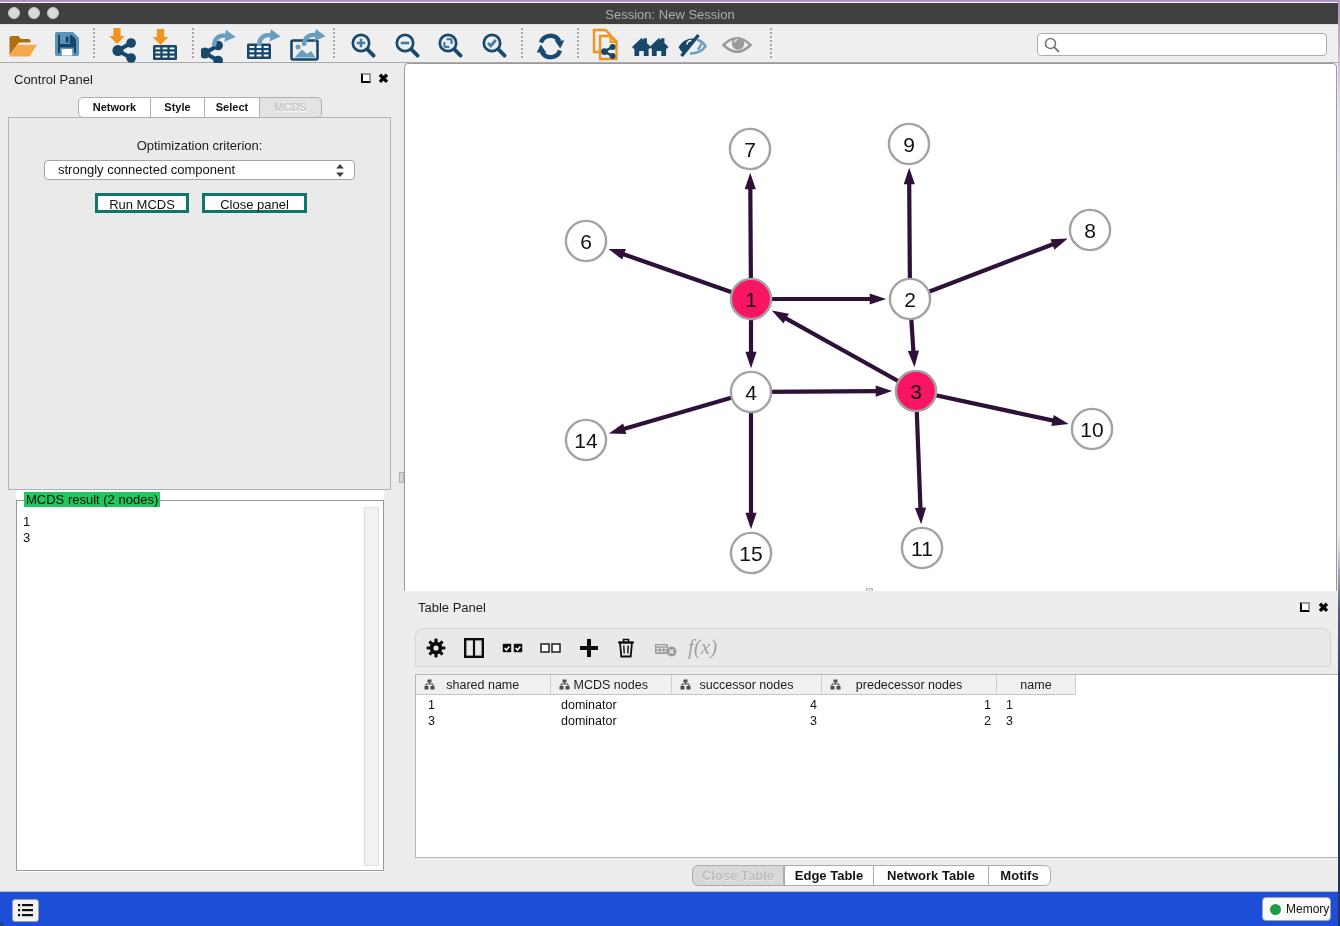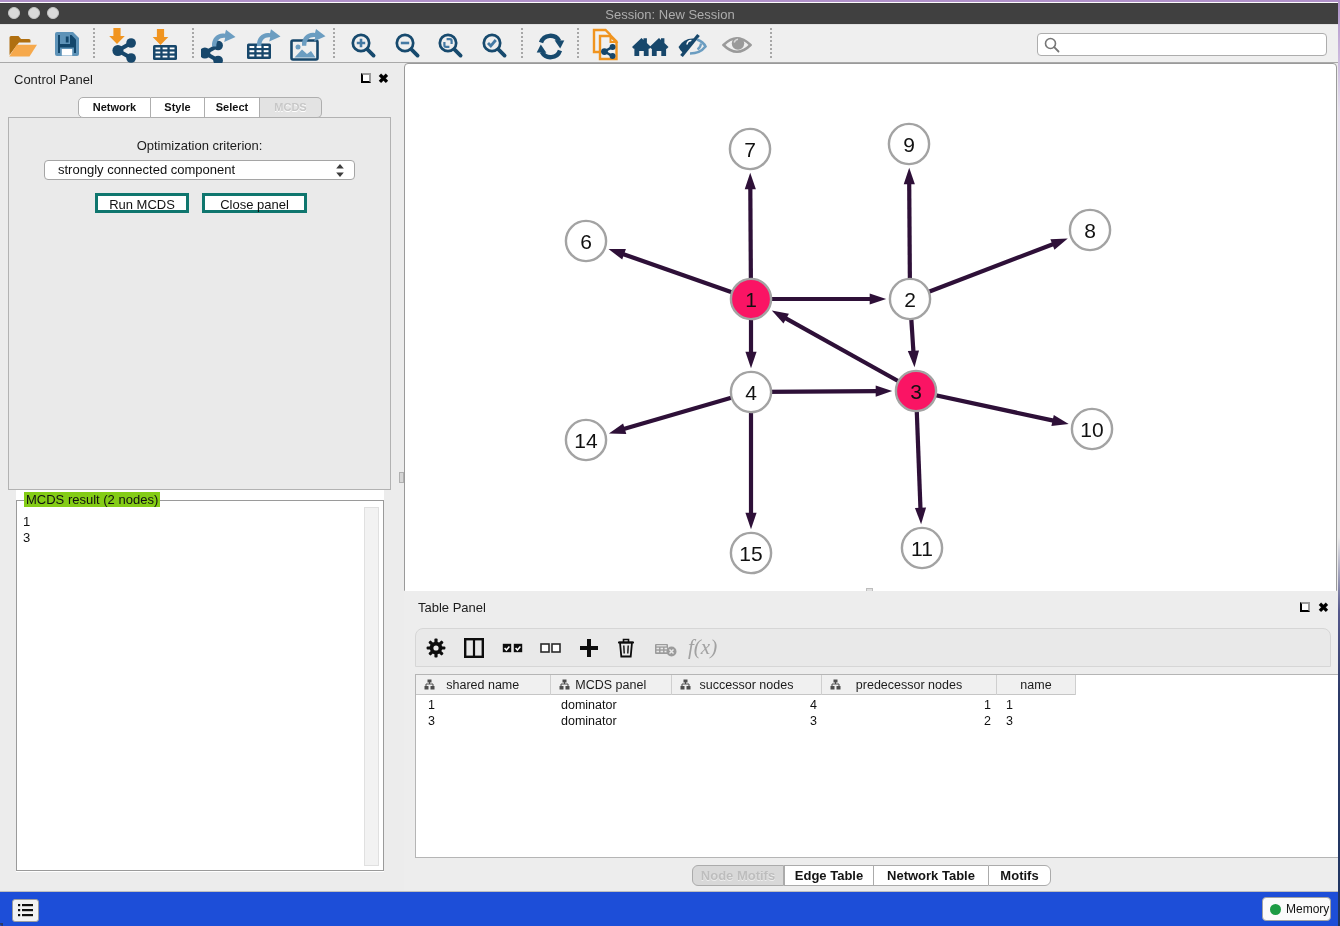--- a/index.html
+++ b/index.html
@@ -33,21 +33,21 @@
          font-size:11px; font-weight:700; color:#111; text-align:center; line-height:19px; }
   #opt-label { left:8px; top:138px; width:383px; text-align:center; font-size:13px; color:#1c1c1c; }
   #cp-select { left:44px; top:160px; width:311px; height:20px; background:#fff;
                border:1px solid #a5a5a5; border-radius:4px; font-size:13px; color:#111;
                line-height:18px; padding-left:13px; }
   .btn { position:absolute; height:20px; background:#fff; border:3px solid #0f766e;
          border-radius:0; font-size:13px; color:#111; text-align:center; line-height:18px; }
   #mcds-white { left:16px; top:490px; width:368px; height:382px; background:#fff; }
   #mcds-border { position:absolute; left:0px; top:10px; right:0px; bottom:1px;
                  border:1px solid #9a9a9a; }
-  #mcds-legend { position:absolute; left:8px; top:2px; background:#84cc16; padding:0 2px;
+  #mcds-legend { position:absolute; left:8px; top:2px; background:#22c55e; padding:0 2px;
                  font-size:13px; color:#111; }
   #mcds-list { position:absolute; left:7px; top:24px; font-size:13px; color:#111; line-height:15.5px; }
   #mcds-scroll { position:absolute; right:5px; top:17px; width:15px; height:359px;
                  background:#f2f2f2; border:1px solid #e0e0e0; }
   
   #netframe { left:404px; top:63px; width:933px; height:528px;
               border:1px solid #9a9a9a; border-radius:4px 4px 0 0; background:#fff; }
   #nettitle { position:absolute; left:0; top:0; width:100%; height:22px;
               background:linear-gradient(#fafafa,#d2d2d2); border-bottom:1px solid #8d8d8d;
               border-radius:4px 4px 0 0; }
@@ -374,21 +374,21 @@
       <div id="tp-header"></div>
       <div class="th" style="left:0px;width:134.5px;">shared name</div>
       <svg width="11" height="11" viewBox="0 0 11 11" style="position:absolute;left:8px;top:4px">
         <g fill="none" stroke="#4d4d4d" stroke-width="1">
           <path d="M5.5,3 v2 M2,8 v-3 h7 v3"></path>
         </g>
         <rect x="3.5" y="0.5" width="4" height="3" fill="#4d4d4d"></rect>
         <rect x="0.5" y="7" width="4" height="3.5" fill="#4d4d4d"></rect>
         <rect x="6.5" y="7" width="4" height="3.5" fill="#4d4d4d"></rect>
       </svg>
-      <div class="th" style="left:134.5px;width:121.5px;">MCDS panel</div>
+      <div class="th" style="left:134.5px;width:121.5px;">MCDS nodes</div>
       <svg width="11" height="11" viewBox="0 0 11 11" style="position:absolute;left:142.5px;top:4px">
         <g fill="none" stroke="#4d4d4d" stroke-width="1">
           <path d="M5.5,3 v2 M2,8 v-3 h7 v3"></path>
         </g>
         <rect x="3.5" y="0.5" width="4" height="3" fill="#4d4d4d"></rect>
         <rect x="0.5" y="7" width="4" height="3.5" fill="#4d4d4d"></rect>
         <rect x="6.5" y="7" width="4" height="3.5" fill="#4d4d4d"></rect>
       </svg>
       <div class="th" style="left:256px;width:150px;">successor nodes</div>
       <svg width="11" height="11" viewBox="0 0 11 11" style="position:absolute;left:264px;top:4px">
@@ -413,21 +413,21 @@
       <div class="td" style="left:145px;top:21.5px;">dominator</div>
       <div class="td" style="left:256px;top:21.5px;width:145px;text-align:right;">4</div>
       <div class="td" style="left:406px;top:21.5px;width:169px;text-align:right;">1</div>
       <div class="td" style="left:590px;top:21.5px;">1</div>
       <div class="td" style="left:12px;top:38.0px;">3</div>
       <div class="td" style="left:145px;top:38.0px;">dominator</div>
       <div class="td" style="left:256px;top:38.0px;width:145px;text-align:right;">3</div>
       <div class="td" style="left:406px;top:38.0px;width:169px;text-align:right;">2</div>
       <div class="td" style="left:590px;top:38.0px;">3</div>
     </div>
-    <div class="tabb" style="left:288px;top:274px;width:92px;border-radius:6px 0 0 6px;background:#d8d8d8;color:#bdbdbd;text-shadow:0 1px 0 #eee;">Node Motifs</div>
+    <div class="tabb" style="left:288px;top:274px;width:92px;border-radius:6px 0 0 6px;background:#d8d8d8;color:#bdbdbd;text-shadow:0 1px 0 #eee;">Close Table</div>
     <div class="tabb" style="left:380px;top:274px;width:89px;border-right:none;">Edge Table</div>
     <div class="tabb" style="left:469px;top:274px;width:115px;border-right:none;">Network Table</div>
     <div class="tabb" style="left:584px;top:274px;width:63px;border-radius:0 6px 6px 0;">Motifs</div>
   </div>
   <div class="abs" id="statusline"></div>
   <div class="abs" id="statusbar">
     <div style="position:absolute;left:12px;top:7px;width:27px;height:23px;background:#f2f2f2;border:1px solid #9e9e9e;border-radius:3px;">
       <svg width="15" height="13" viewBox="0 0 15 13" style="position:absolute;left:5px;top:4px">
         <g fill="#111">
           <rect x="0" y="0" width="2.2" height="2.2"></rect>

